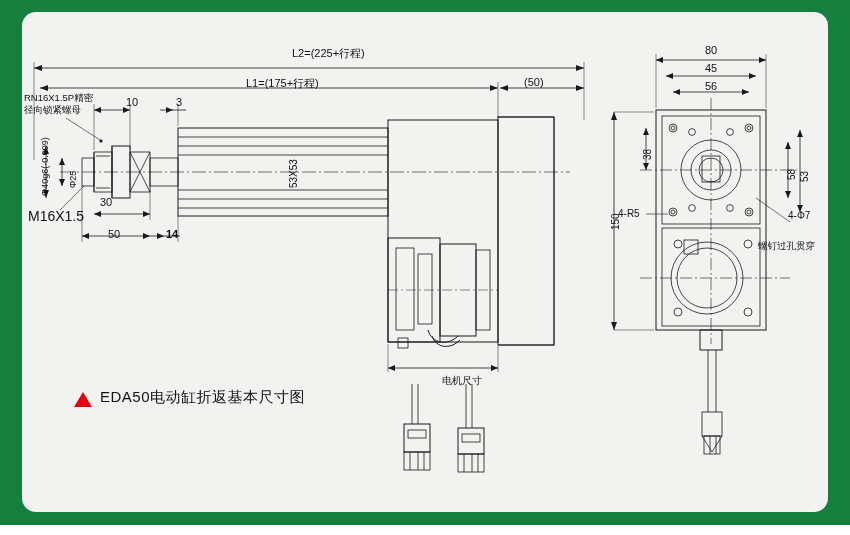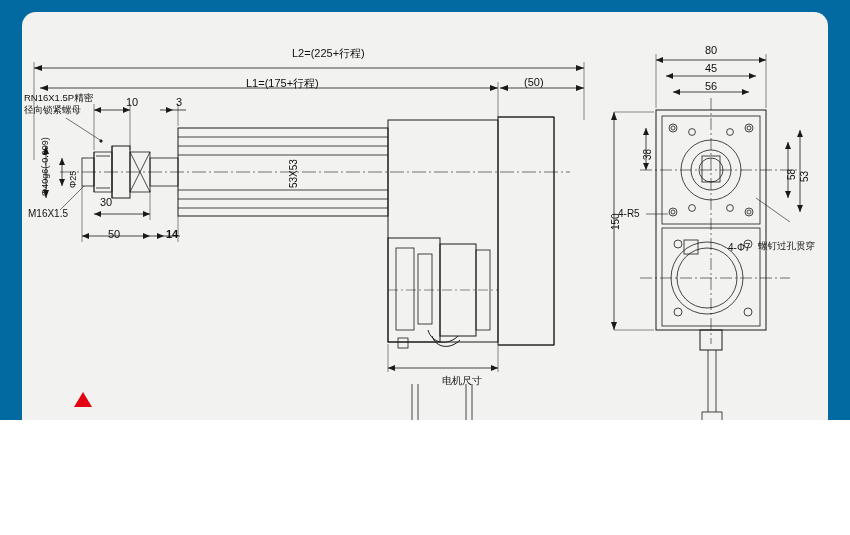--- a/index.html
+++ b/index.html
@@ -1,17 +1,17 @@
 <!DOCTYPE html>
 <html><head>
 <meta charset="utf-8">
 <style>
   html,body{margin:0;padding:0;background:#ffffff;}
   body{width:850px;height:535px;font-family:"Liberation Sans",sans-serif;}
-  #stage{position:relative;width:850px;height:420px;overflow:hidden;background:#0369a1;}
+  #stage{position:relative;width:850px;height:525px;overflow:hidden;background:#15803d;}
   .panel{position:absolute;left:22px;top:12px;width:806px;height:500px;background:#f2f2f0;border-radius:14px;}
   svg{position:absolute;left:0;top:0;width:850px;height:535px;}
   .cap{position:absolute;font-size:11px;color:#111;white-space:nowrap;}
   .title{position:absolute;left:100px;top:388px;font-size:15px;color:#111;letter-spacing:.5px;white-space:nowrap;}
   .tri{position:absolute;left:74px;top:392px;width:0;height:0;border-left:9px solid transparent;border-right:9px solid transparent;border-bottom:15px solid #e3000f;}
   .vt{position:absolute;font-size:10px;color:#111;white-space:nowrap;transform-origin:0 0;transform:rotate(-90deg);}
 </style>
 </head>
 <body>
 
@@ -213,33 +213,34 @@
   </svg>
 
   <div class="cap" style="left:292px;top:46px;">L2=(225+行程)</div>
   <div class="cap" style="left:246px;top:76px;">L1=(175+行程)</div>
   <div class="cap" style="left:524px;top:76px;">(50)</div>
   <div class="cap" style="left:106px;top:96px;margin-left:20px;">10</div>
   <div class="cap" style="left:176px;top:96px;">3</div>
   <div class="cap" style="left:100px;top:196px;text-align:right;">30</div>
   <div class="cap" style="left:108px;top:228px;">50</div>
   <div class="cap" style="left:166px;top:228px;font-weight:bold;">14</div>
-  <div class="cap" style="left:28px;top:208px;font-size:10px;">M16X1.5</div>
+  <div class="cap" style="left:28px;top:208px;font-size:14px;">M16X1.5</div>
   <div class="cap" style="left:24px;top:92px;font-size:9.5px;">RN16X1.5P精密</div>
   <div class="cap" style="left:24px;top:104px;font-size:9.5px;">径向锁紧螺母</div>
   <div class="vt" style="left:40px;top:196px;font-size:9px;">Φ40g6(-0.009)</div>
   <div class="vt" style="left:68px;top:188px;font-size:9px;">Φ25</div>
   <div class="vt" style="left:288px;top:188px;font-size:10px;">53X53</div>
   <div class="cap" style="left:418px;top:374px;font-size:10px;margin-left:24px;">电机尺寸</div>
 
   <div class="cap" style="left:705px;top:44px;">80</div>
   <div class="cap" style="left:705px;top:62px;">45</div>
   <div class="cap" style="left:705px;top:80px;">56</div>
   <div class="vt" style="left:610px;top:230px;font-size:10px;">150</div>
   <div class="vt" style="left:642px;top:160px;font-size:10px;">38</div>
   <div class="vt" style="left:786px;top:180px;font-size:10px;">58</div>
   <div class="vt" style="left:799px;top:182px;font-size:10px;">53</div>
   <div class="cap" style="left:618px;top:208px;font-size:10px;">4-R5</div>
-  <div class="cap" style="left:728px;top:210px;font-size:10px;margin-top:32px;">4-Φ7</div>
+  <div class="cap" style="left:788px;top:210px;font-size:10px;">4-Φ7</div>
   <div class="cap" style="left:758px;top:240px;font-size:9.5px;">螺钉过孔贯穿</div>
 
   <div class="tri"></div>
+  <div class="title">EDA50电动缸折返基本尺寸图</div>
 </div>
 
 </body></html>

